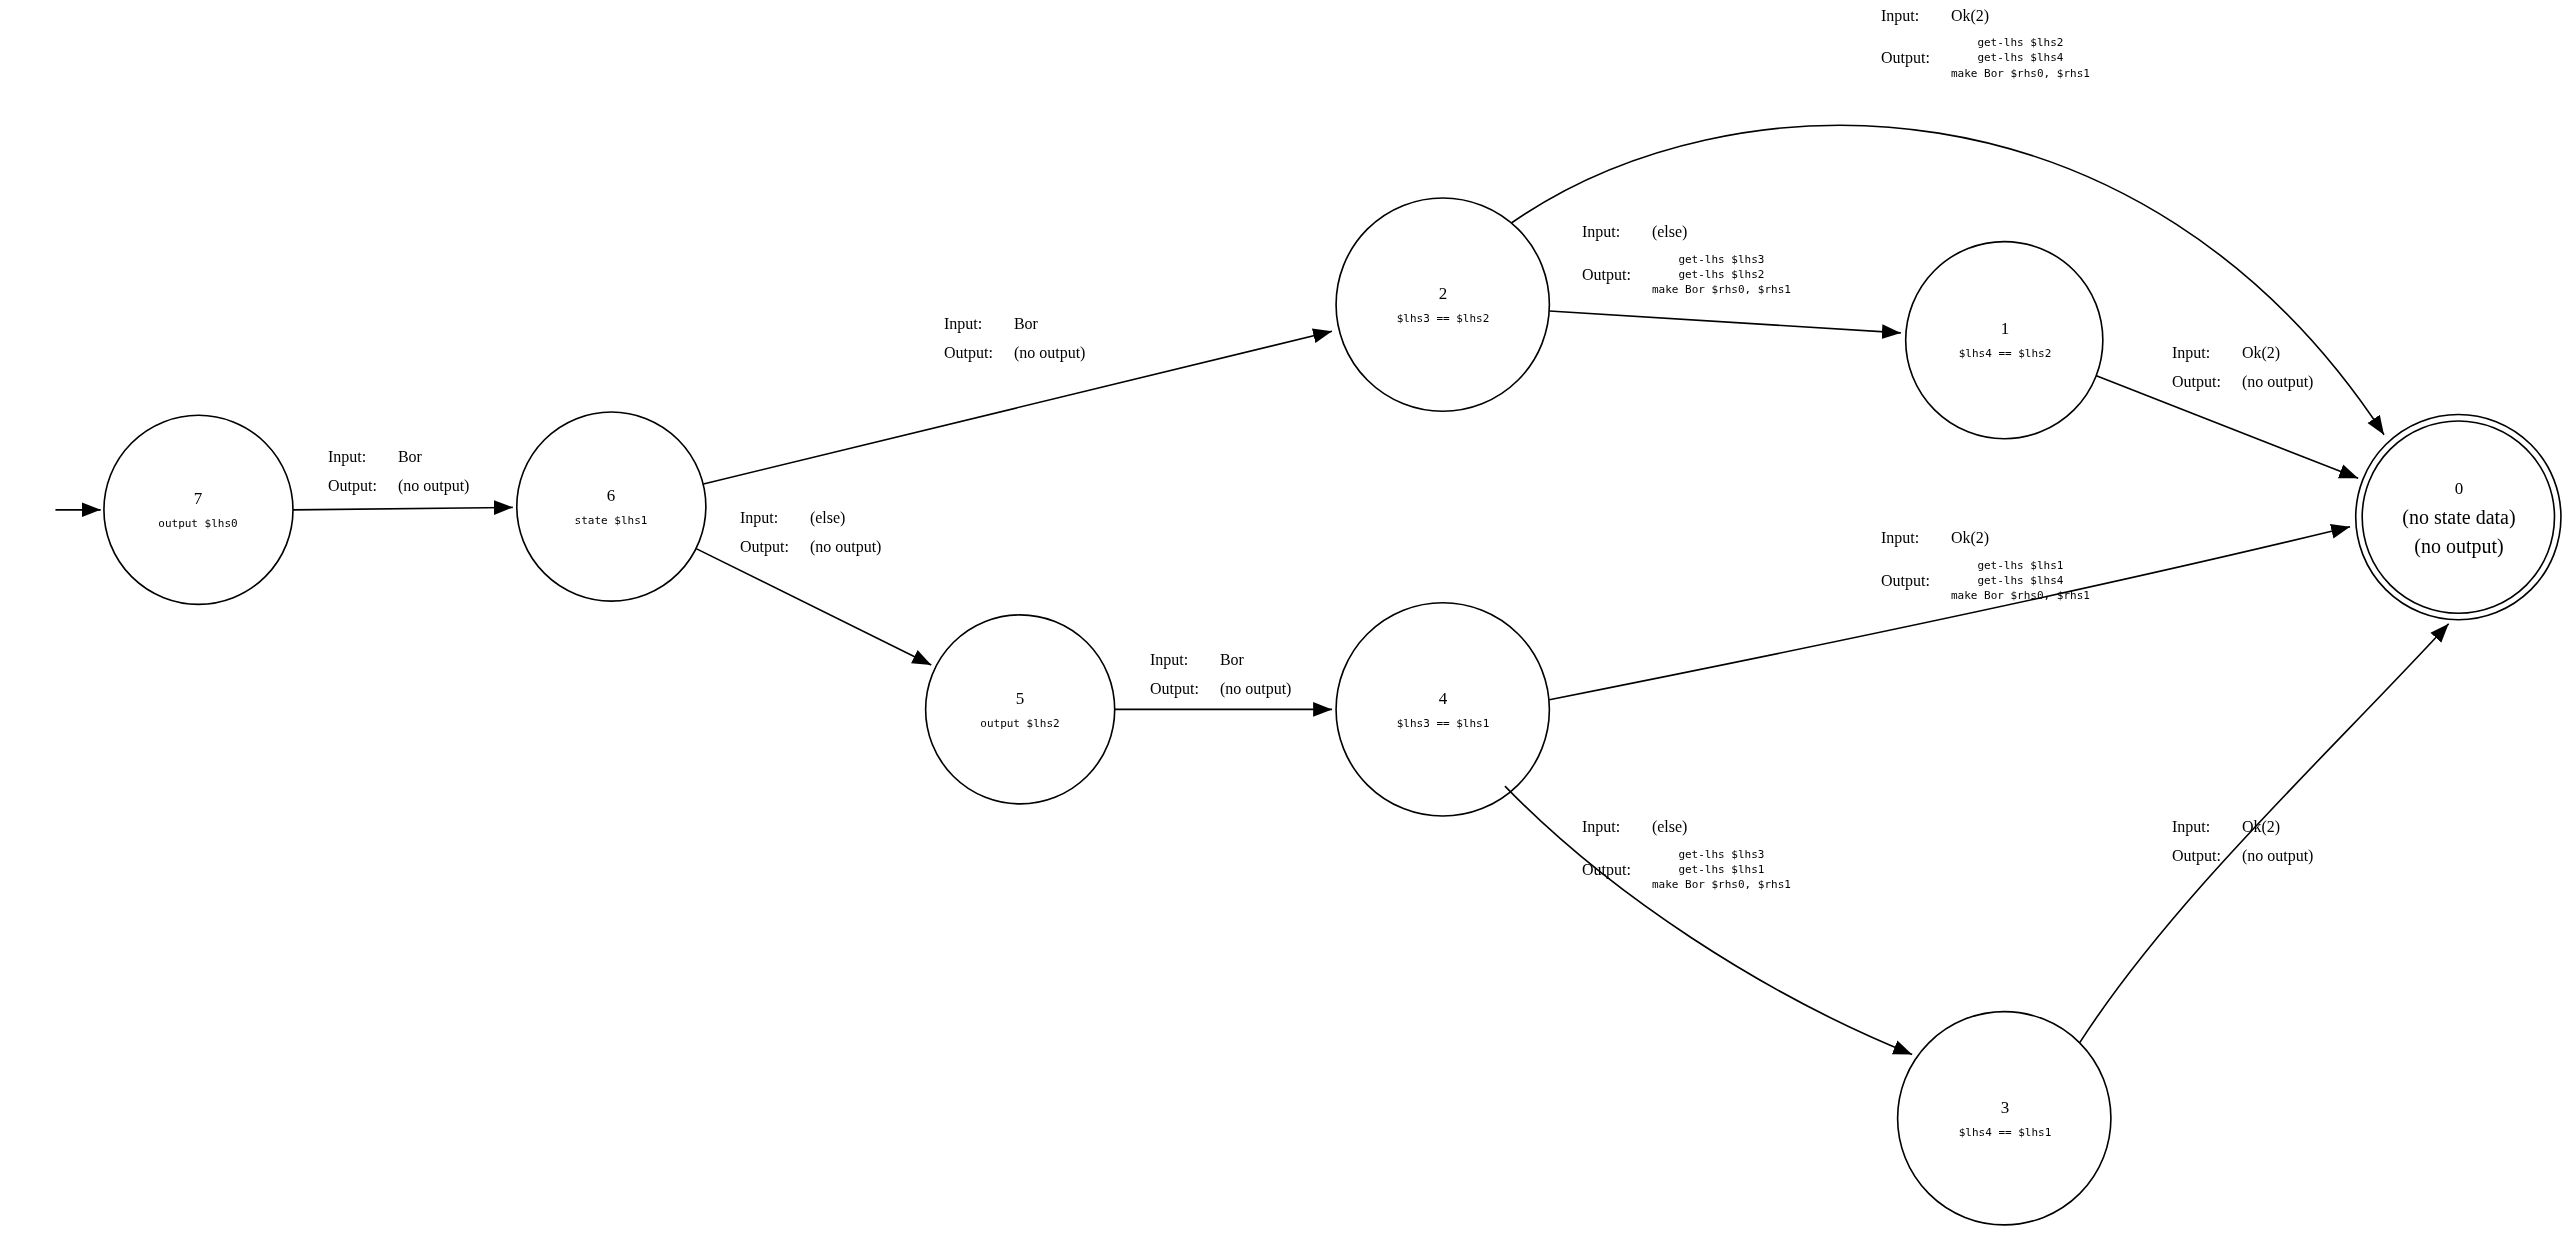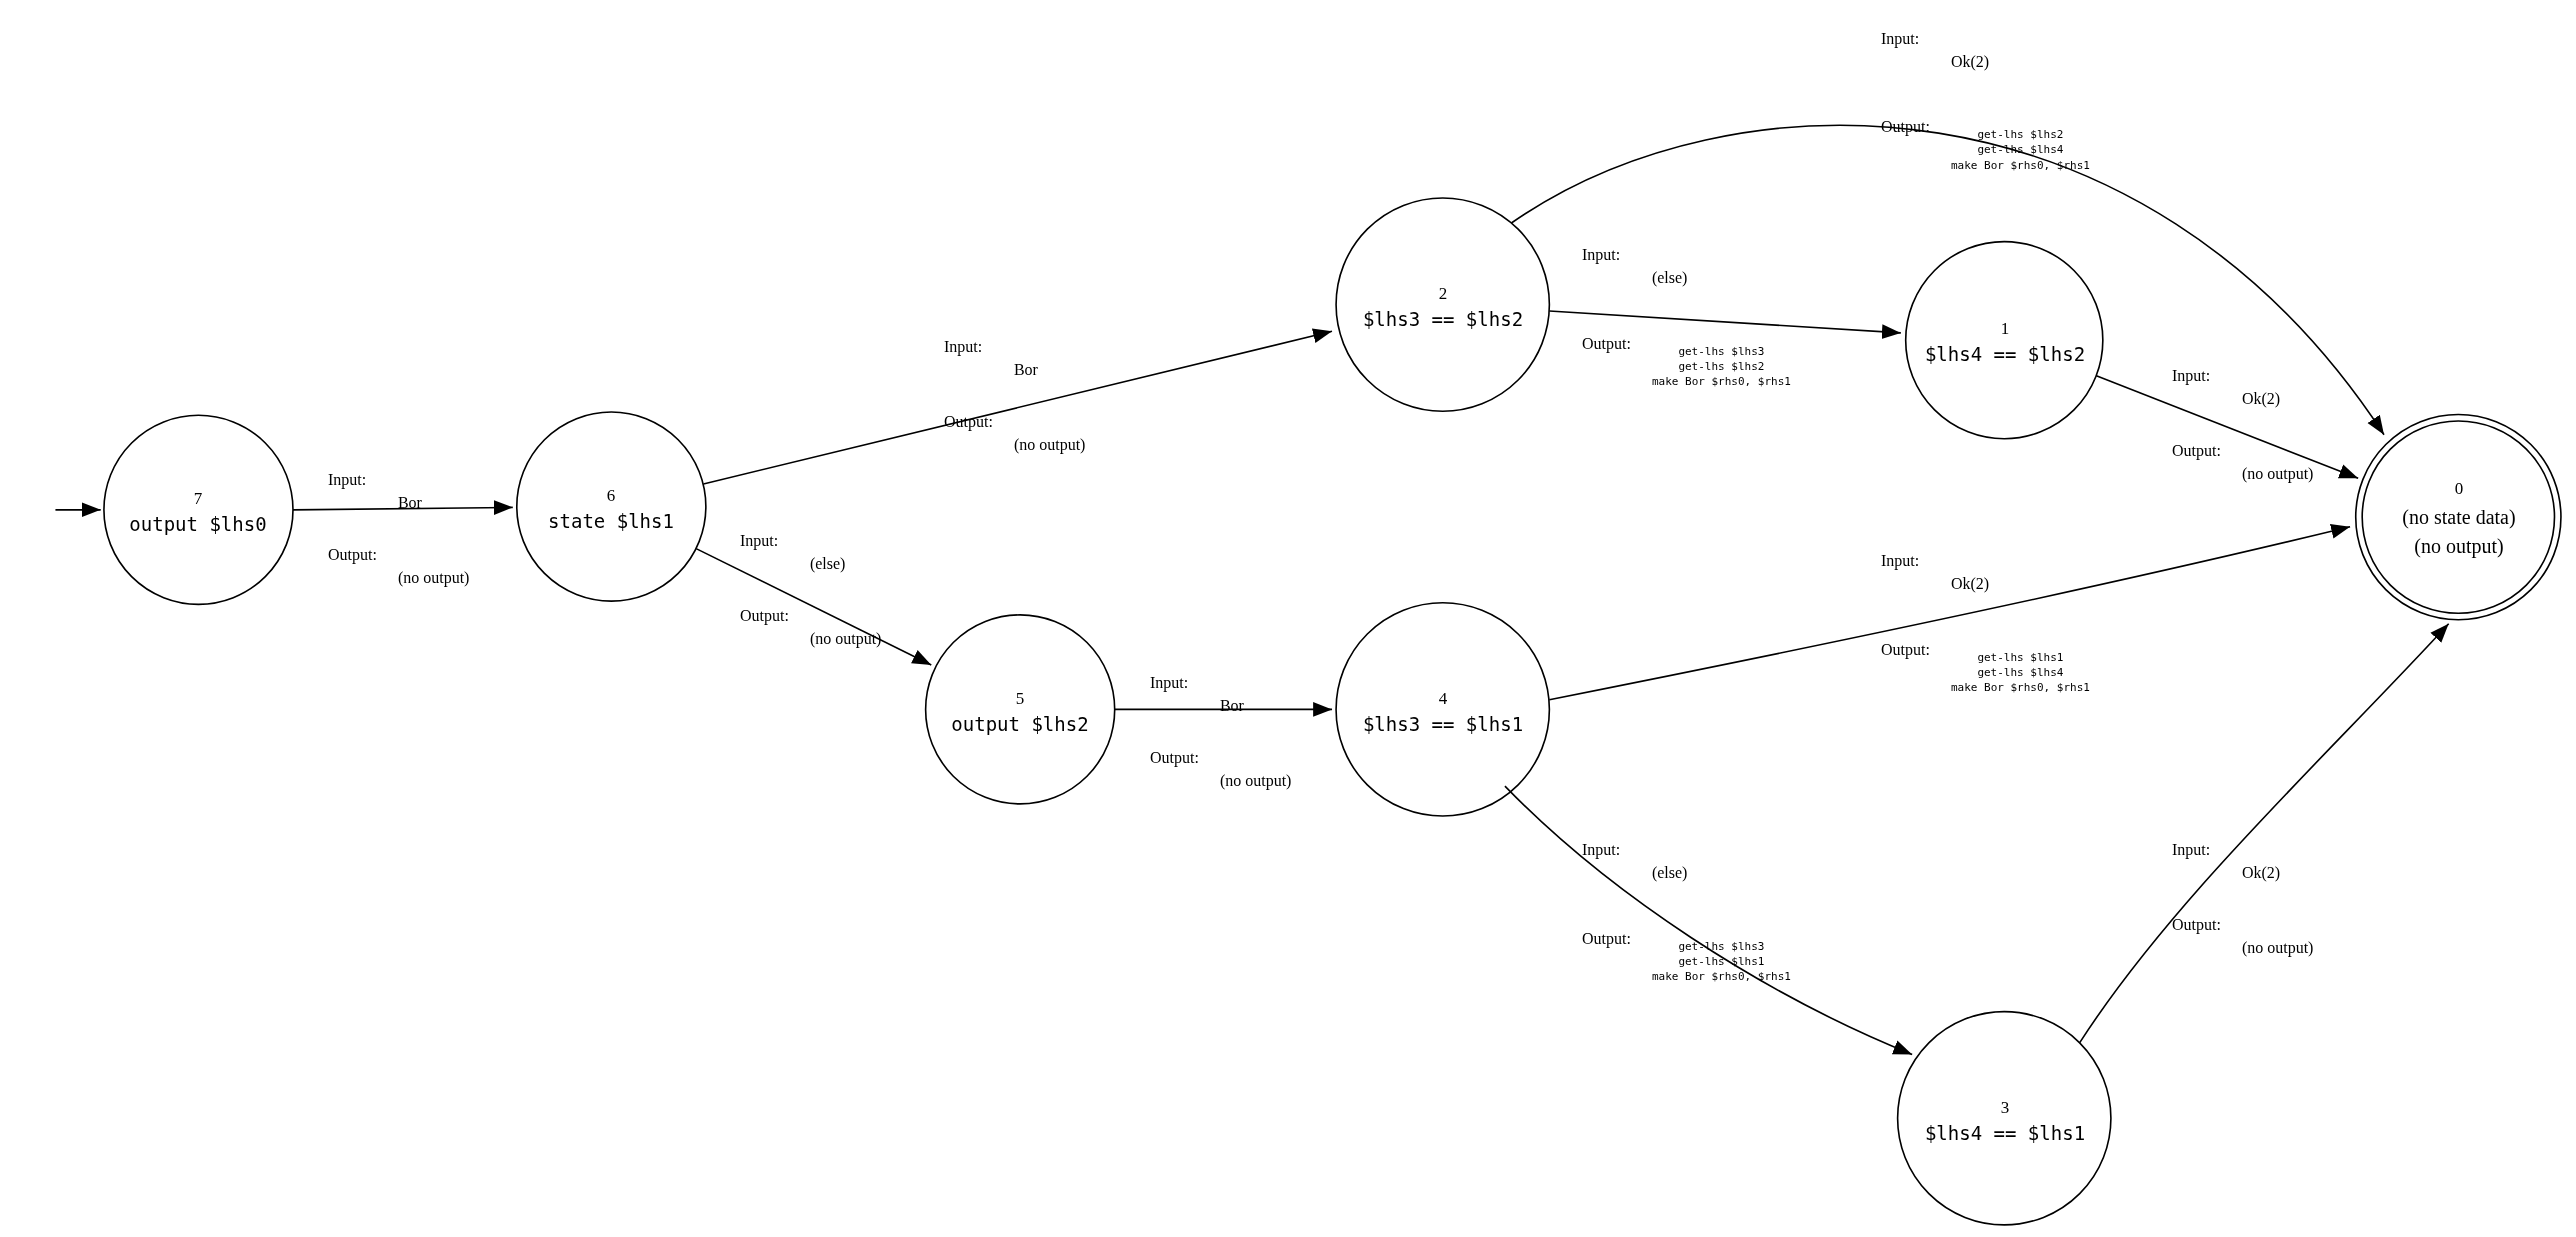--- a/index.html
+++ b/index.html
@@ -14,35 +14,35 @@
   #canvas svg{position:absolute;left:0;top:0;}
 
   
   .nlabel{
     position:absolute;
     transform:translate(-50%,-50%);
     text-align:center;
     white-space:nowrap;
   }
   .nid{font-size:17px;line-height:29px;}
-  .nsub{font-family:"DejaVu Sans Mono", monospace;font-size:19px;line-height:22.6px;}
+  .nsub{font-family:"DejaVu Sans Mono", monospace;font-size:11px;line-height:22.6px;}
   .nline{font-size:20px;line-height:29px;}
 
   
   .elabel{
     position:absolute;
     display:grid;
     grid-template-columns:max-content max-content;
     column-gap:21px;
     row-gap:10.5px;
     align-items:center;
     white-space:nowrap;
   }
   .ekey{font-size:16px;}
-  .eval{font-size:16px;text-align:left;margin-top:46px;}
+  .eval{font-size:16px;text-align:left;}
   .emono-block{text-align:center;}
   .mline{
     display:block;
     font-family:"DejaVu Sans Mono", monospace;
     font-size:11px;
     line-height:15.4px;
   }
 </style>
 </head>
 <body>

